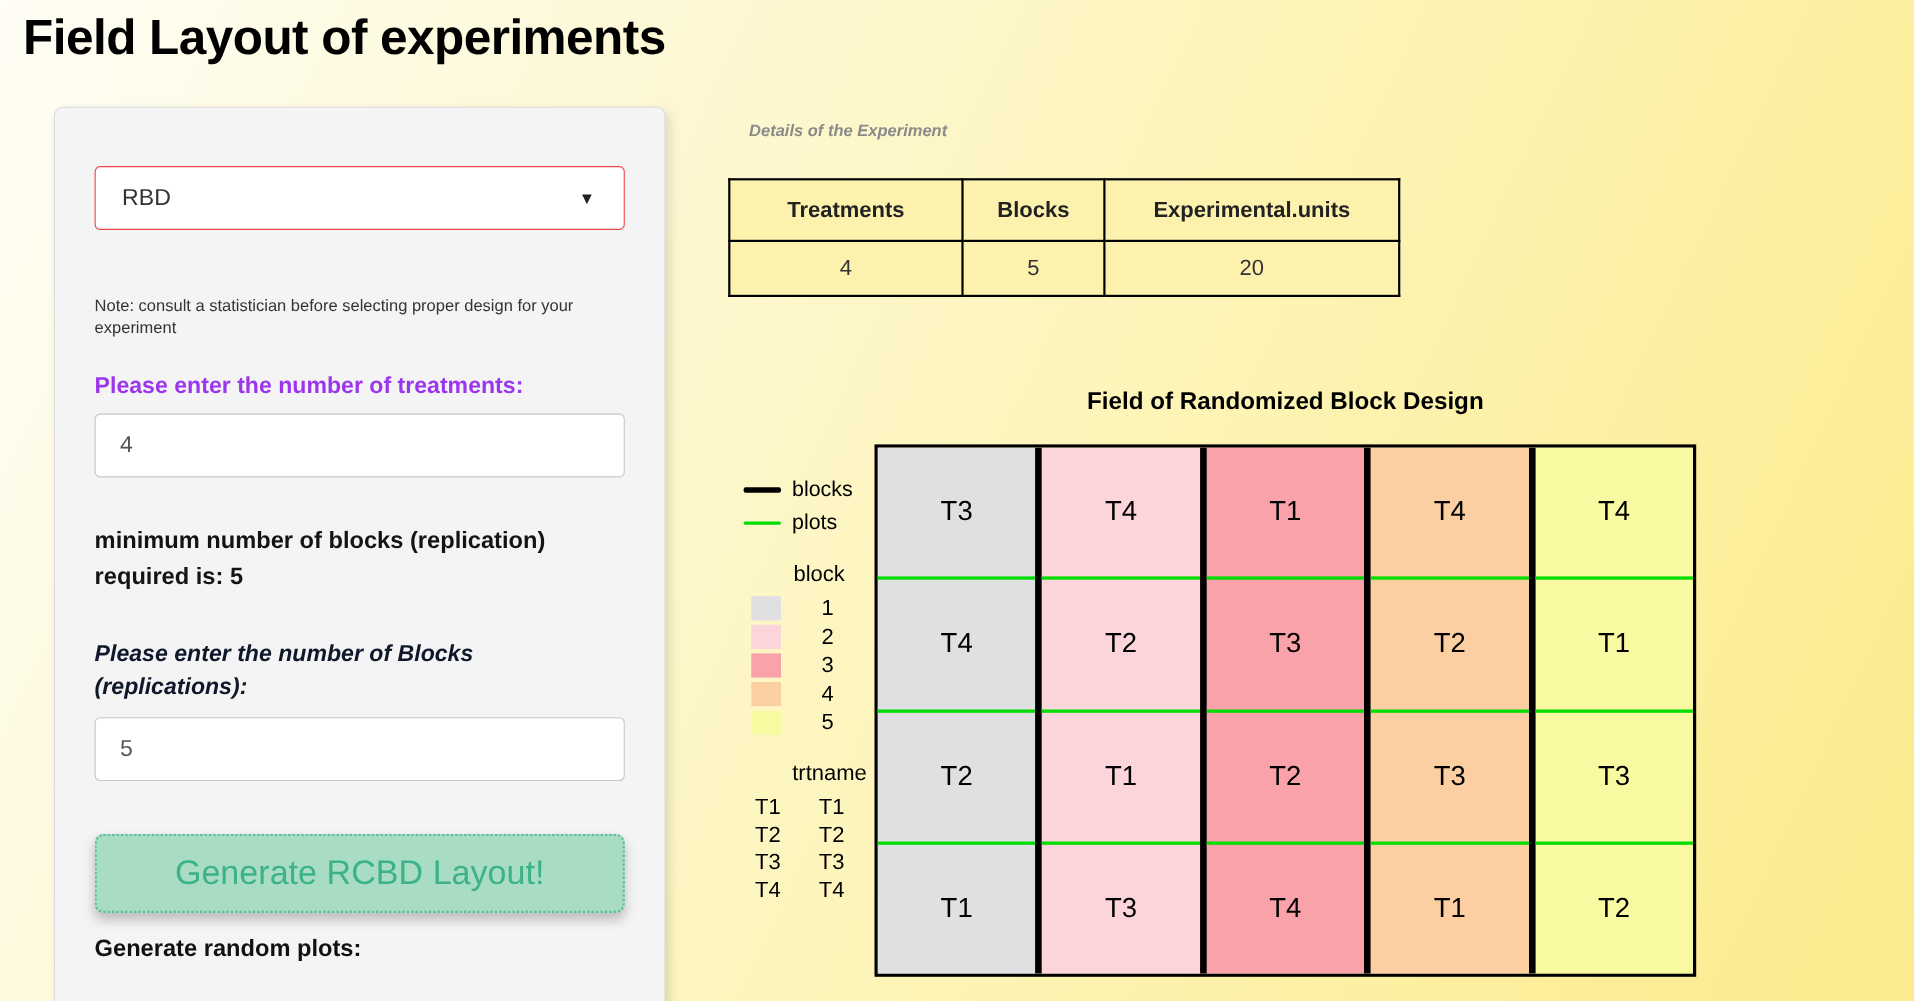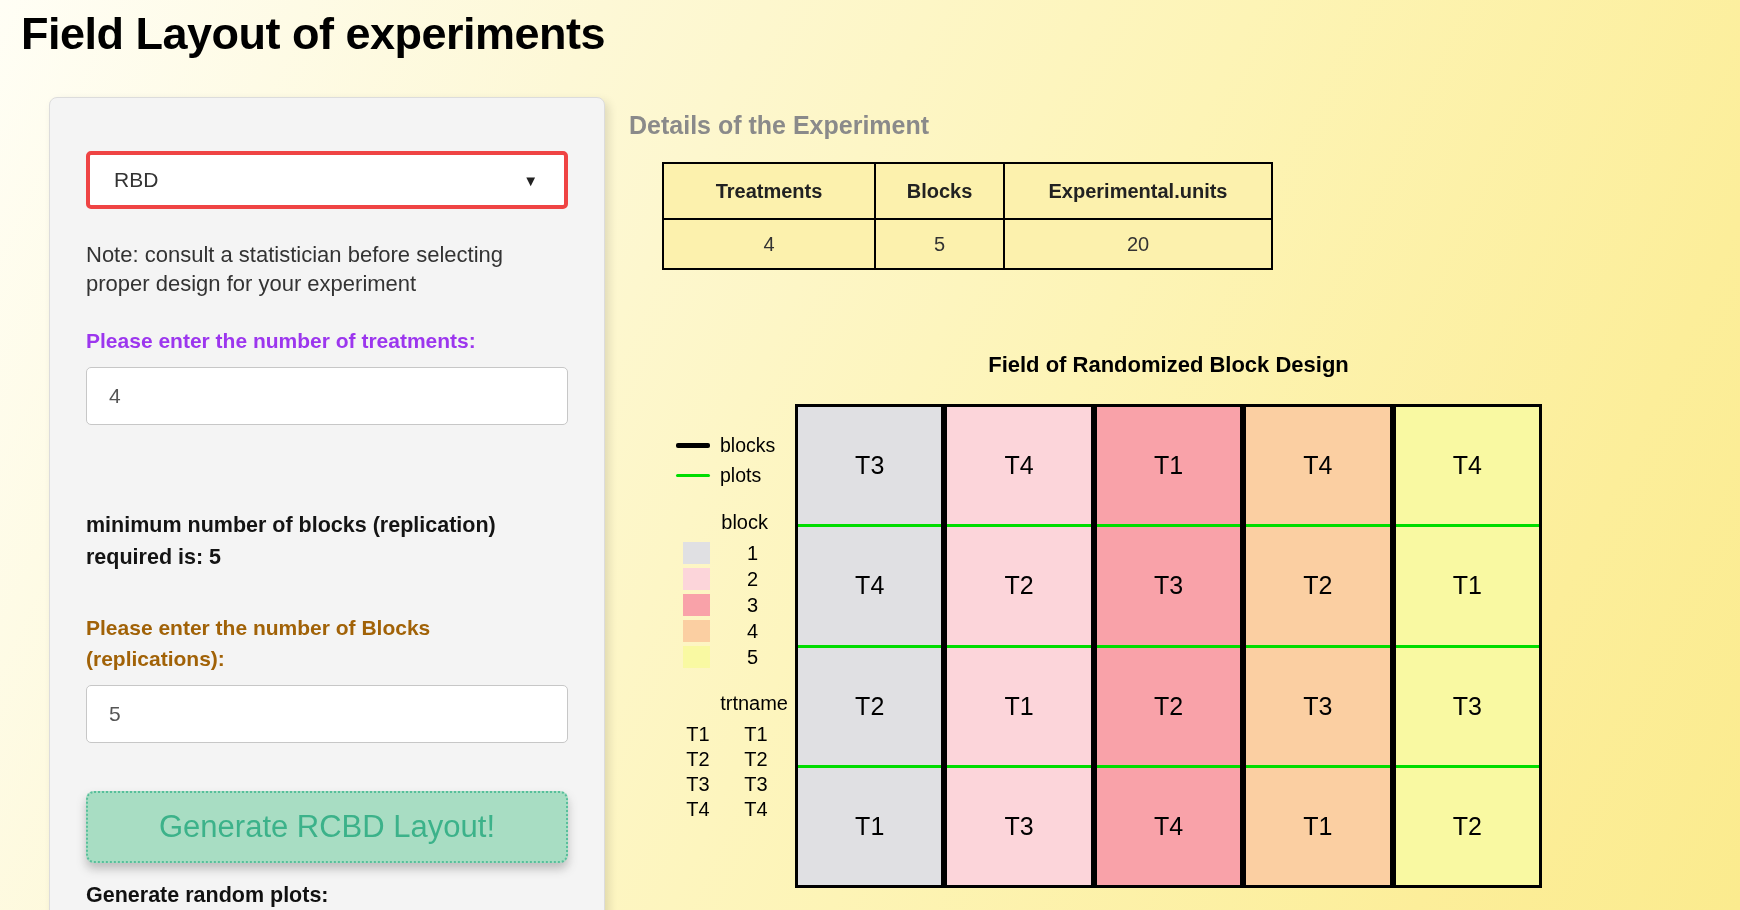--- a/index.html
+++ b/index.html
@@ -17,47 +17,47 @@
   
   #sidebar {
     left:49px; top:97px; width:556px; height:845px;
     background:#f4f4f4; border:1px solid #dcdcdc; border-radius:8px;
     box-shadow:4px 4px 10px rgba(0,0,0,0.12);
     padding:38px 36px 0 36px;
   }
   .design-label { font-size:21px; font-weight:bold; }
   .select-box {
     margin-top:15px; height:58px; width:100%;
-    background:#fff; border:4px solid #ef4444; border-radius:5px;
+    background:#fff; border:1px solid #ef4444; border-radius:5px;
     display:flex; align-items:center; justify-content:space-between;
     padding:0 26px 0 24px; font-size:21px; color:#333; cursor:pointer;
   }
   .caret { font-size:15px; color:#222; }
-  .note-text { margin-top:32px; width:462px; font-size:22px; line-height:1.3; color:#333; }
+  .note-text { margin-top:60px; width:462px; font-size:15px; line-height:1.3; color:#333; }
   .q-label { font-size:21px; font-weight:bold; line-height:1.45; }
   .q-label.t1 { margin-top:28px; }
   .q-label.t2 { margin-top:40px; width:430px; }
   .num-input {
     margin-top:10px; width:100%; height:58px;
     background:#fff; border:1px solid #c7c7c7; border-radius:5px;
     font-size:21px; color:#555; padding:0 22px;
     font-family:"Liberation Sans","DejaVu Sans",sans-serif;
   }
   .num-input.second { margin-top:11px; }
-  .min-blocks { margin-top:84px; width:470px; font-size:21.5px; font-weight:bold; line-height:1.5; color:#141414; }
+  .min-blocks { margin-top:41px; width:470px; font-size:21.5px; font-weight:bold; line-height:1.5; color:#141414; }
   .gen-btn {
     margin-top:48px; width:100%; height:72px;
     border:2px dotted #57bf9b; border-radius:8px;
     font-size:31px; font-family:"Liberation Sans","DejaVu Sans",sans-serif;
     box-shadow:0 6px 10px rgba(90,90,90,0.35); cursor:pointer;
   }
   .random-label { margin-top:20px; font-size:21.5px; font-weight:bold; color:#111; }
 
   
-  #details-heading { left:629px; top:111px; font-size:25px; font-weight:bold; }
+  #details-heading { left:681px; top:111px; font-size:15px; font-weight:bold;font-style:italic; }
   #exp-table { left:662px; top:162px; border-collapse:collapse; }
   #exp-table th, #exp-table td {
     border:2px solid #000; text-align:center; vertical-align:middle;
     font-size:20px; padding:0 10px;
   }
   #exp-table th { height:56px; font-weight:bold; color:#222; }
   #exp-table td { height:50px; color:#333; }
   .c-treat { width:212px; } .c-block { width:129px; } .c-units { width:268px;margin-left:40px; }
 
   
@@ -105,21 +105,21 @@
       <span class="caret">▼</span>
     </div>
 
     <div class="note-text">Note: consult a statistician before selecting proper design for your experiment</div>
 
     <div class="q-label t1" style="color: rgb(156, 54, 238);">Please enter the number of treatments:</div>
     <input class="num-input" type="text" value="4" style="">
 
     <div class="min-blocks">minimum number of blocks (replication) required is: 5</div>
 
-    <div class="q-label t2" style="color: #a16207;">Please enter the number of Blocks (replications):</div>
+    <div class="q-label t2" style="color: #0f172a; font-style: italic;">Please enter the number of Blocks (replications):</div>
     <input class="num-input second" type="text" value="5" style="">
 
     <button class="gen-btn" style="background-color: rgb(168, 221, 195); color: rgb(60, 178, 138); border-color: rgb(87, 191, 155);">Generate RCBD Layout!</button>
 
     <div class="random-label">Generate random plots:</div>
   </div>
 
   <div id="details-heading" class="abs" style="color: rgb(138, 138, 138);">Details of the Experiment</div>
 
   <table id="exp-table" class="abs">

